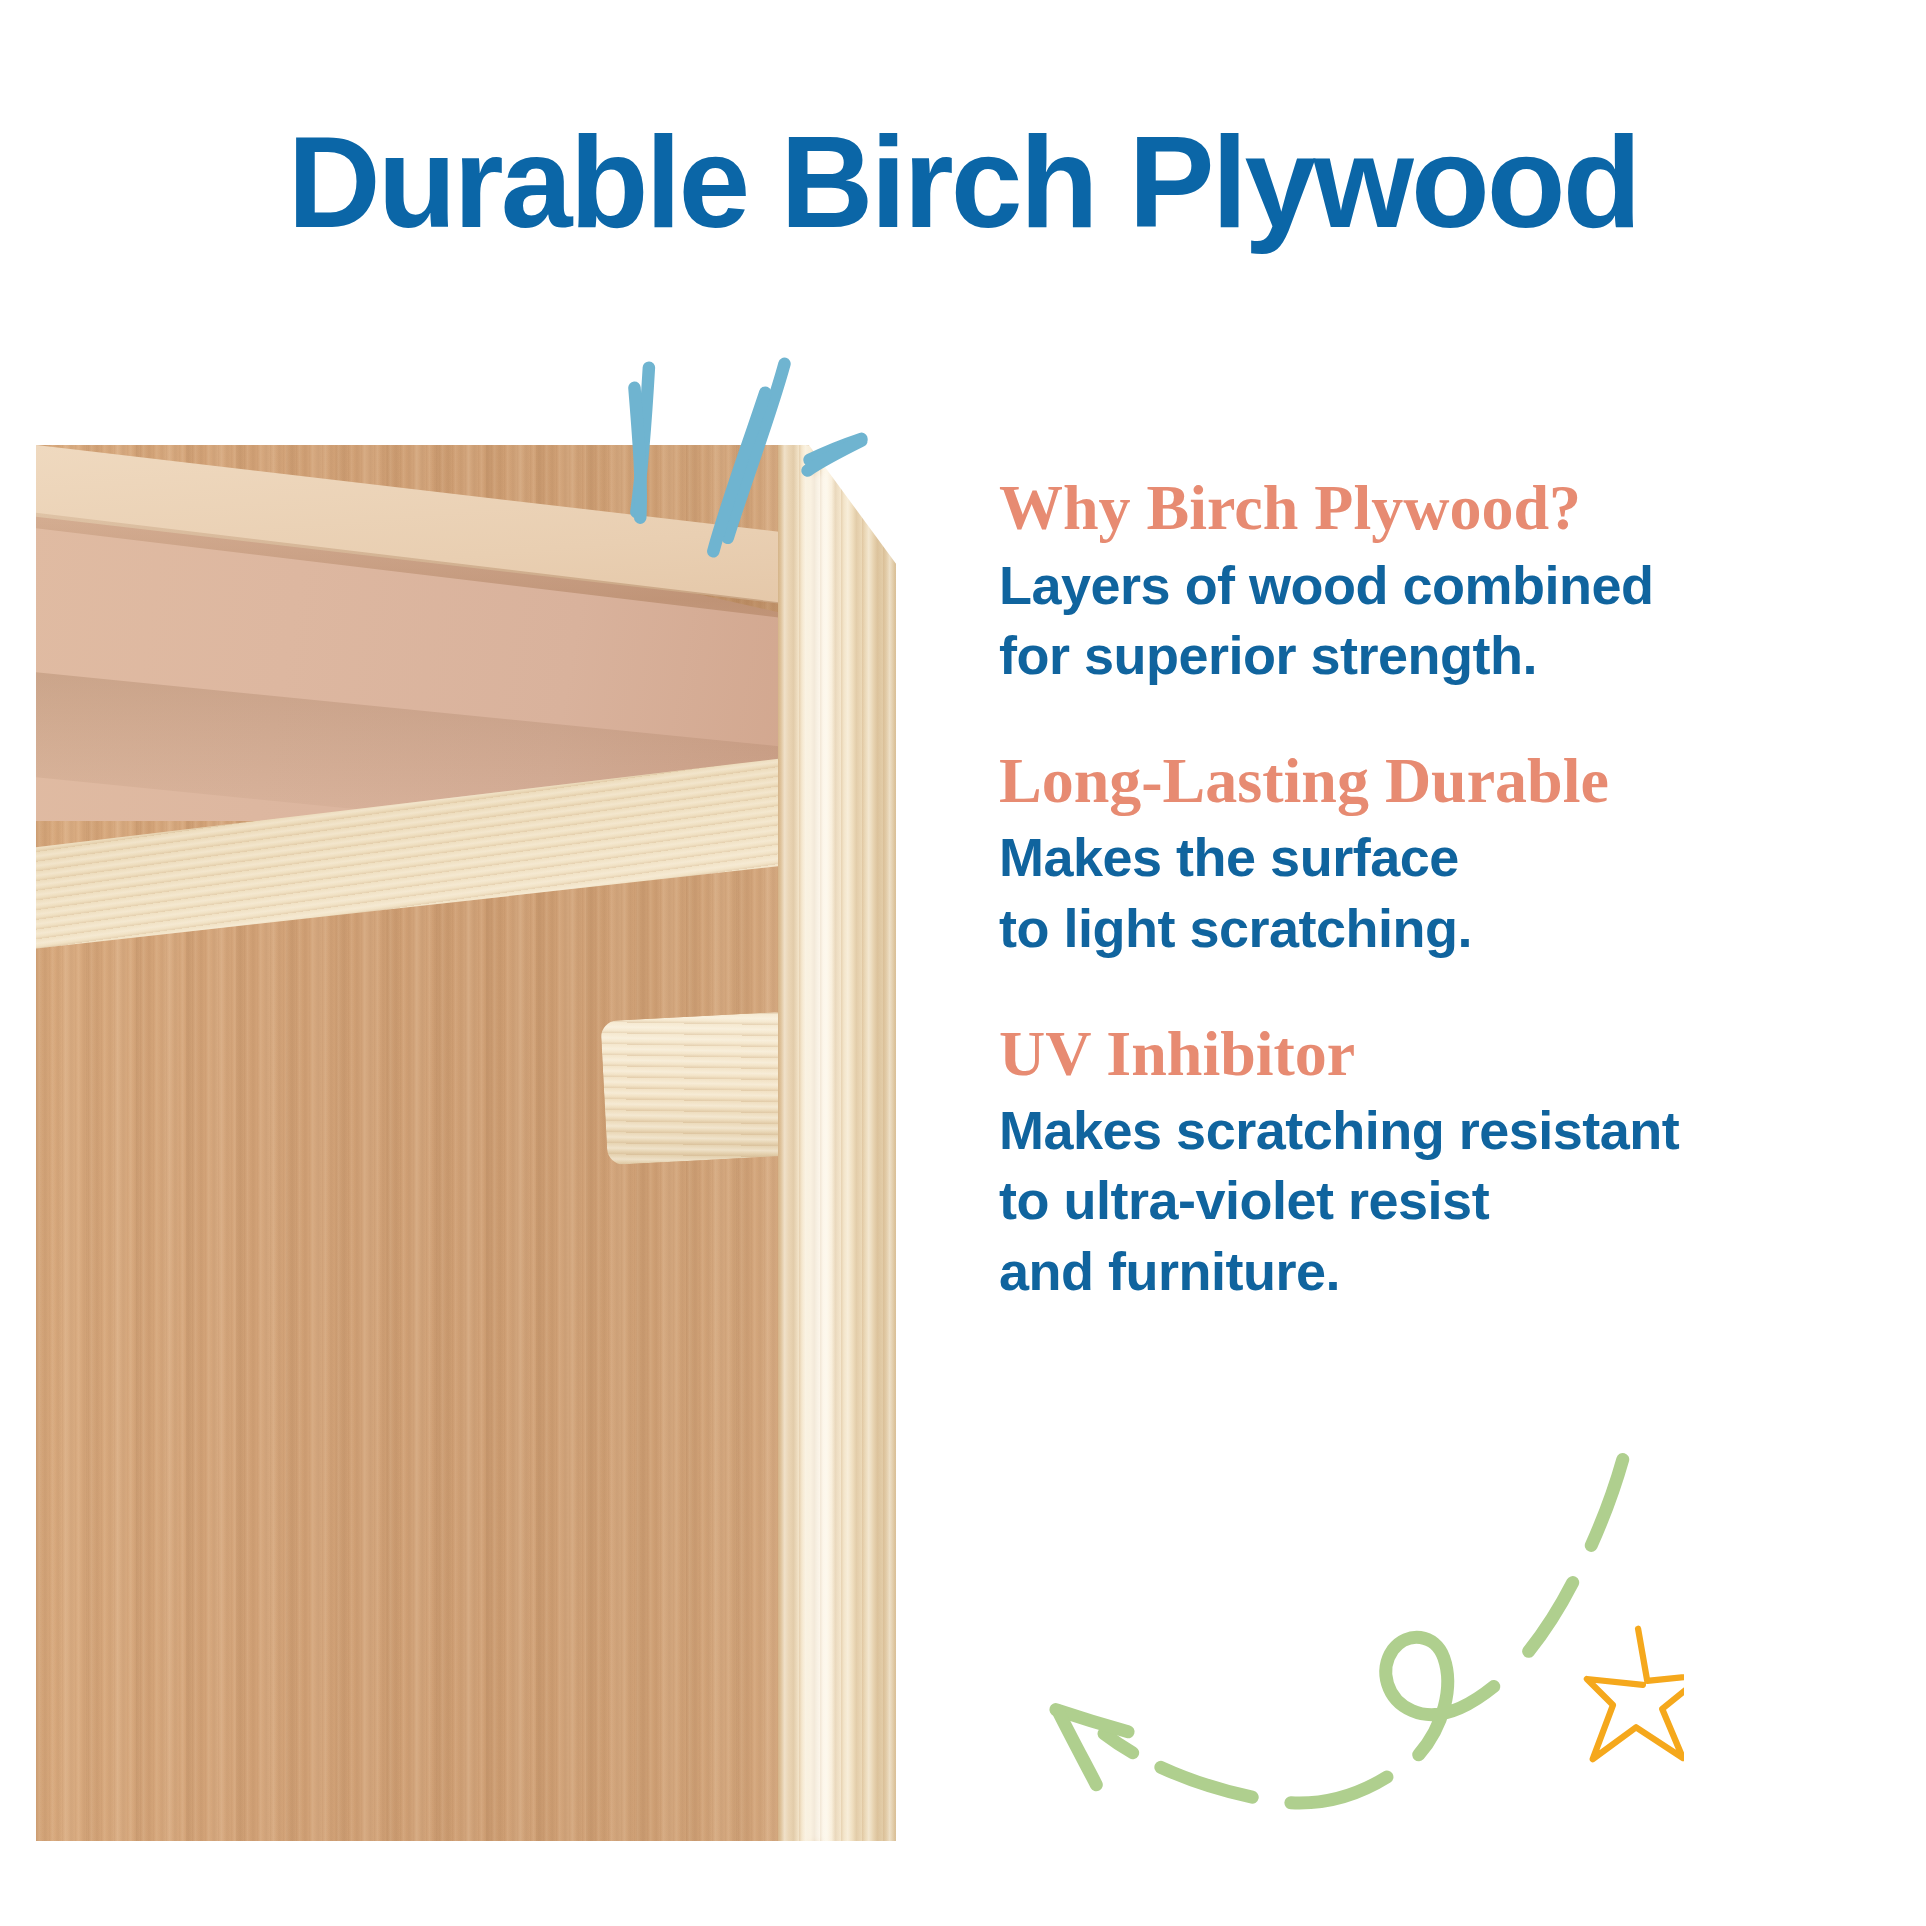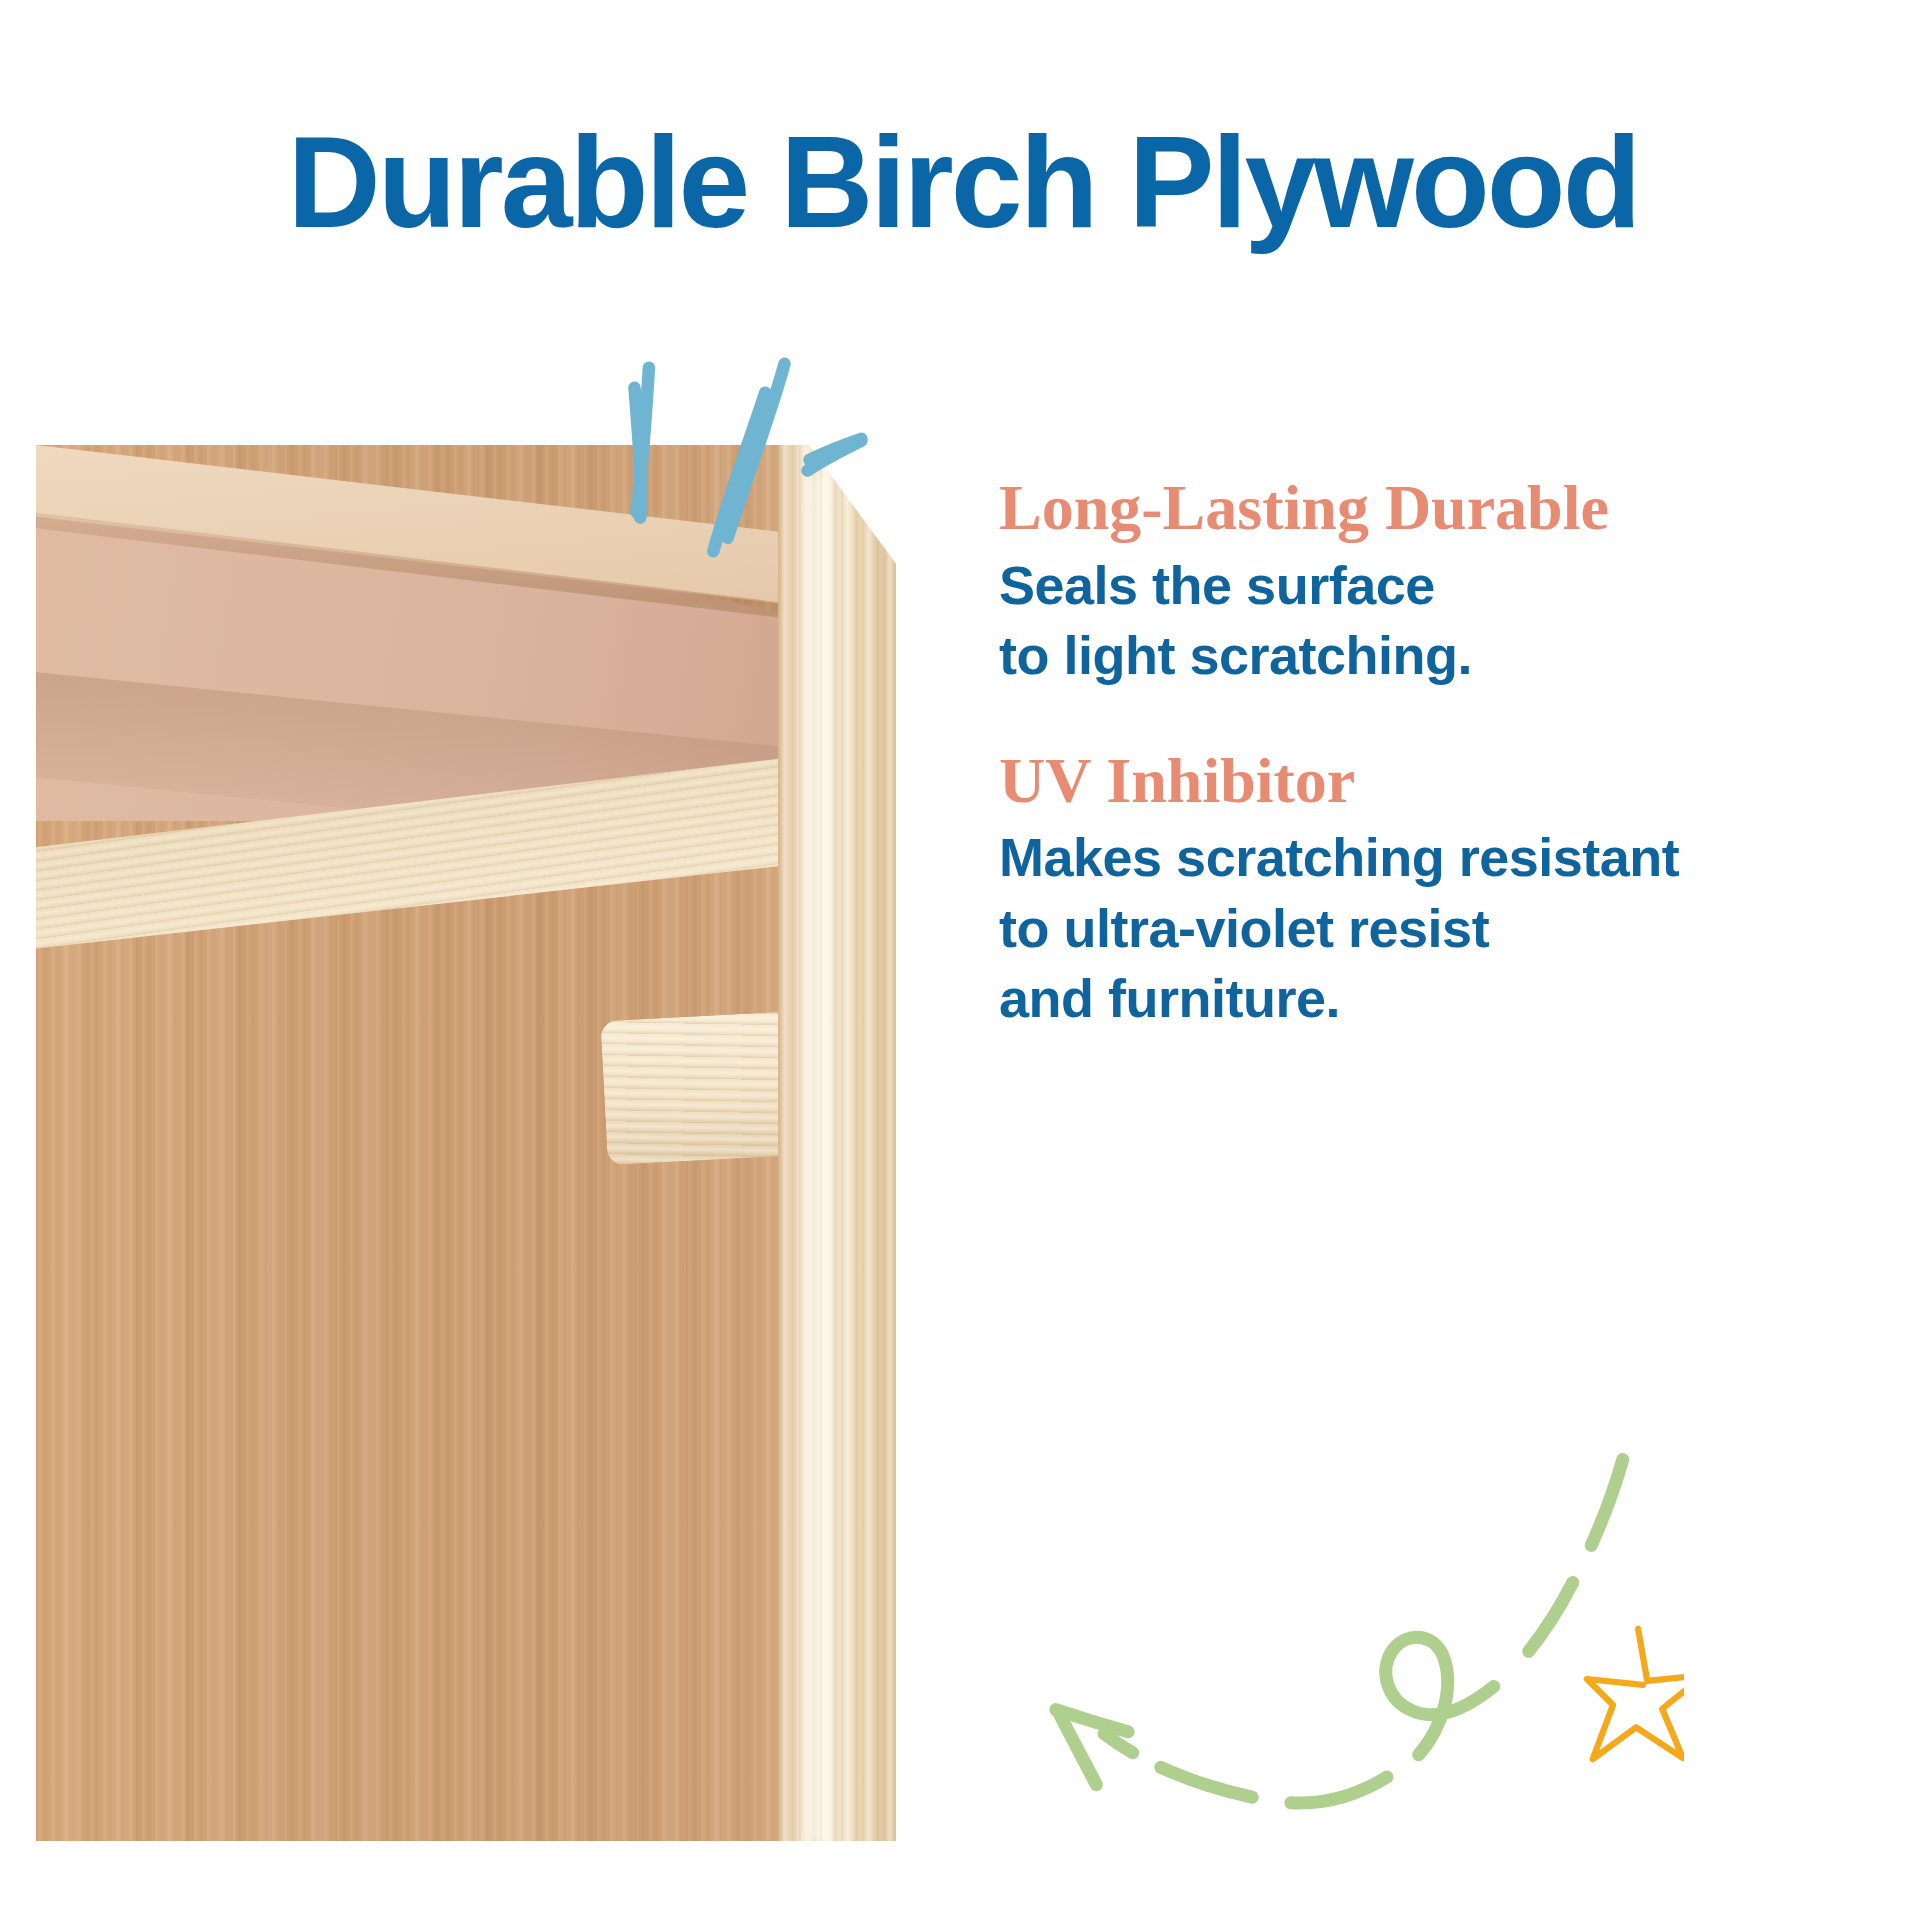--- a/index.html
+++ b/index.html
@@ -188,25 +188,32 @@
     </g>
   </svg>
 
   <svg class="doodle" id="star-doodle" viewBox="0 0 290 290">
     <path d="M 112 12 L 131 120 L 248 108 L 162 178 L 205 280 L 108 216 L 18 282
              L 60 170 L 6 116 L 122 128" fill="none" stroke="#F5A81C" stroke-width="13" stroke-linecap="round" stroke-linejoin="round"></path>
   </svg>
 
   <div id="col">
 
+    <div class="block">
+      <h2 class="head">Why Birch Plywood?</h2>
+      <p class="body">
+        <span class="ln">Layers of wood combined</span>
+        <span class="ln">for superior strength.</span>
+      </p>
+    </div>
 
     <div class="block">
       <h2 class="head">Long-Lasting Durable</h2>
       <p class="body">
-        <span class="ln">Seals the surface</span>
+        <span class="ln">Makes the surface</span>
         <span class="ln">to light scratching.</span>
       </p>
     </div>
 
     <div class="block">
       <h2 class="head">UV Inhibitor</h2>
       <p class="body">
         <span class="ln">Makes scratching resistant</span>
         <span class="ln">to ultra-violet resist</span>
         <span class="ln">and furniture.</span>

